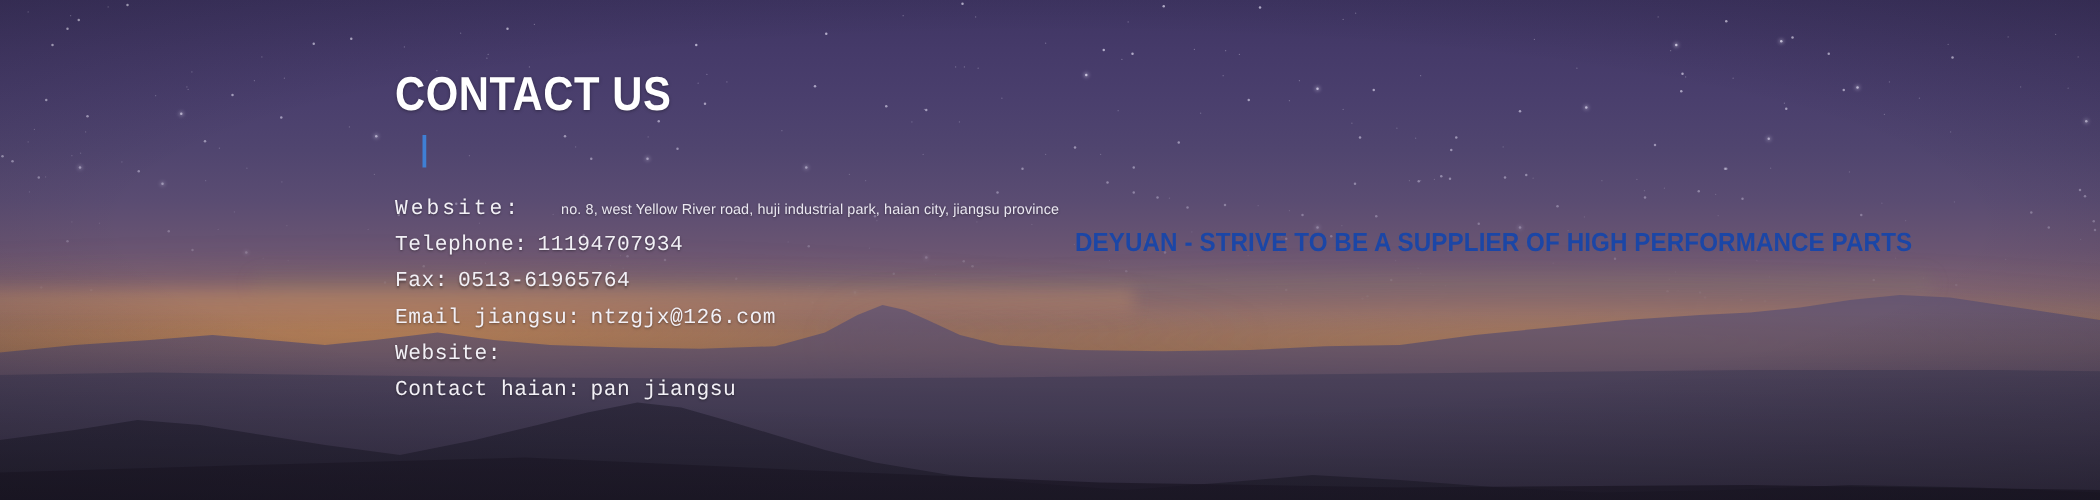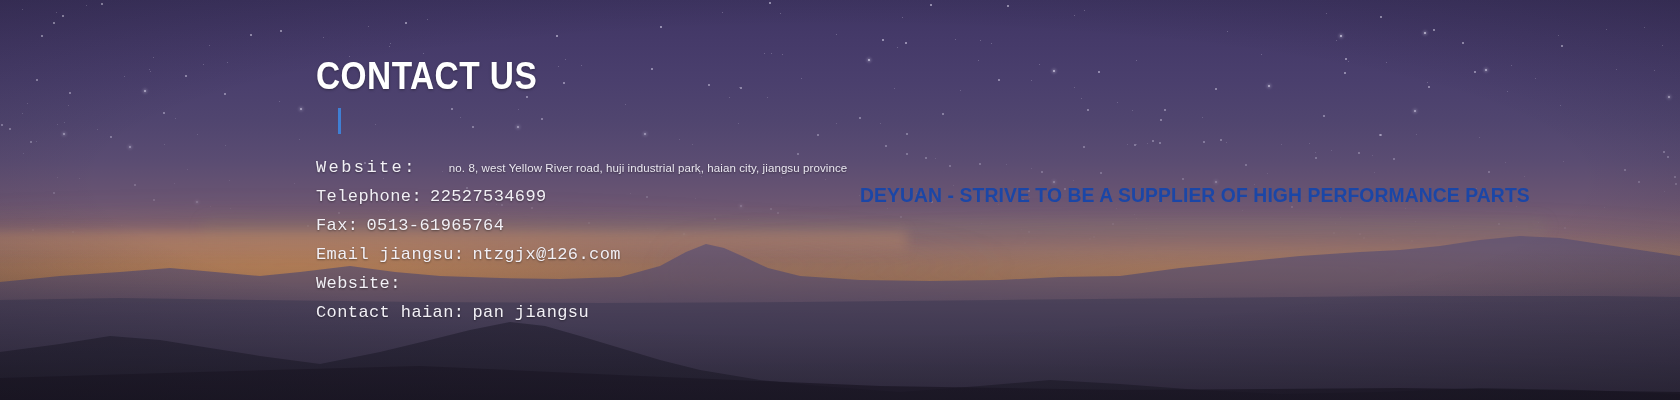--- a/index.html
+++ b/index.html
@@ -566,21 +566,21 @@
 
       <div class="contact-list">
 
         <div class="contact-row">
           <span class="contact-label spaced">Website:</span>
           <span class="contact-value small">no. 8, west Yellow River road, huji industrial park, haian city, jiangsu province</span>
         </div>
 
         <div class="contact-row">
           <span class="contact-label">Telephone:</span>
-          <span class="contact-value">22527534699</span>
+          <span class="contact-value">11194707934</span>
         </div>
 
         <div class="contact-row">
           <span class="contact-label">Fax:</span>
           <span class="contact-value">0513-61965764</span>
         </div>
 
         <div class="contact-row">
           <span class="contact-label">Email jiangsu:</span>
           <span class="contact-value">ntzgjx@126.com</span>

